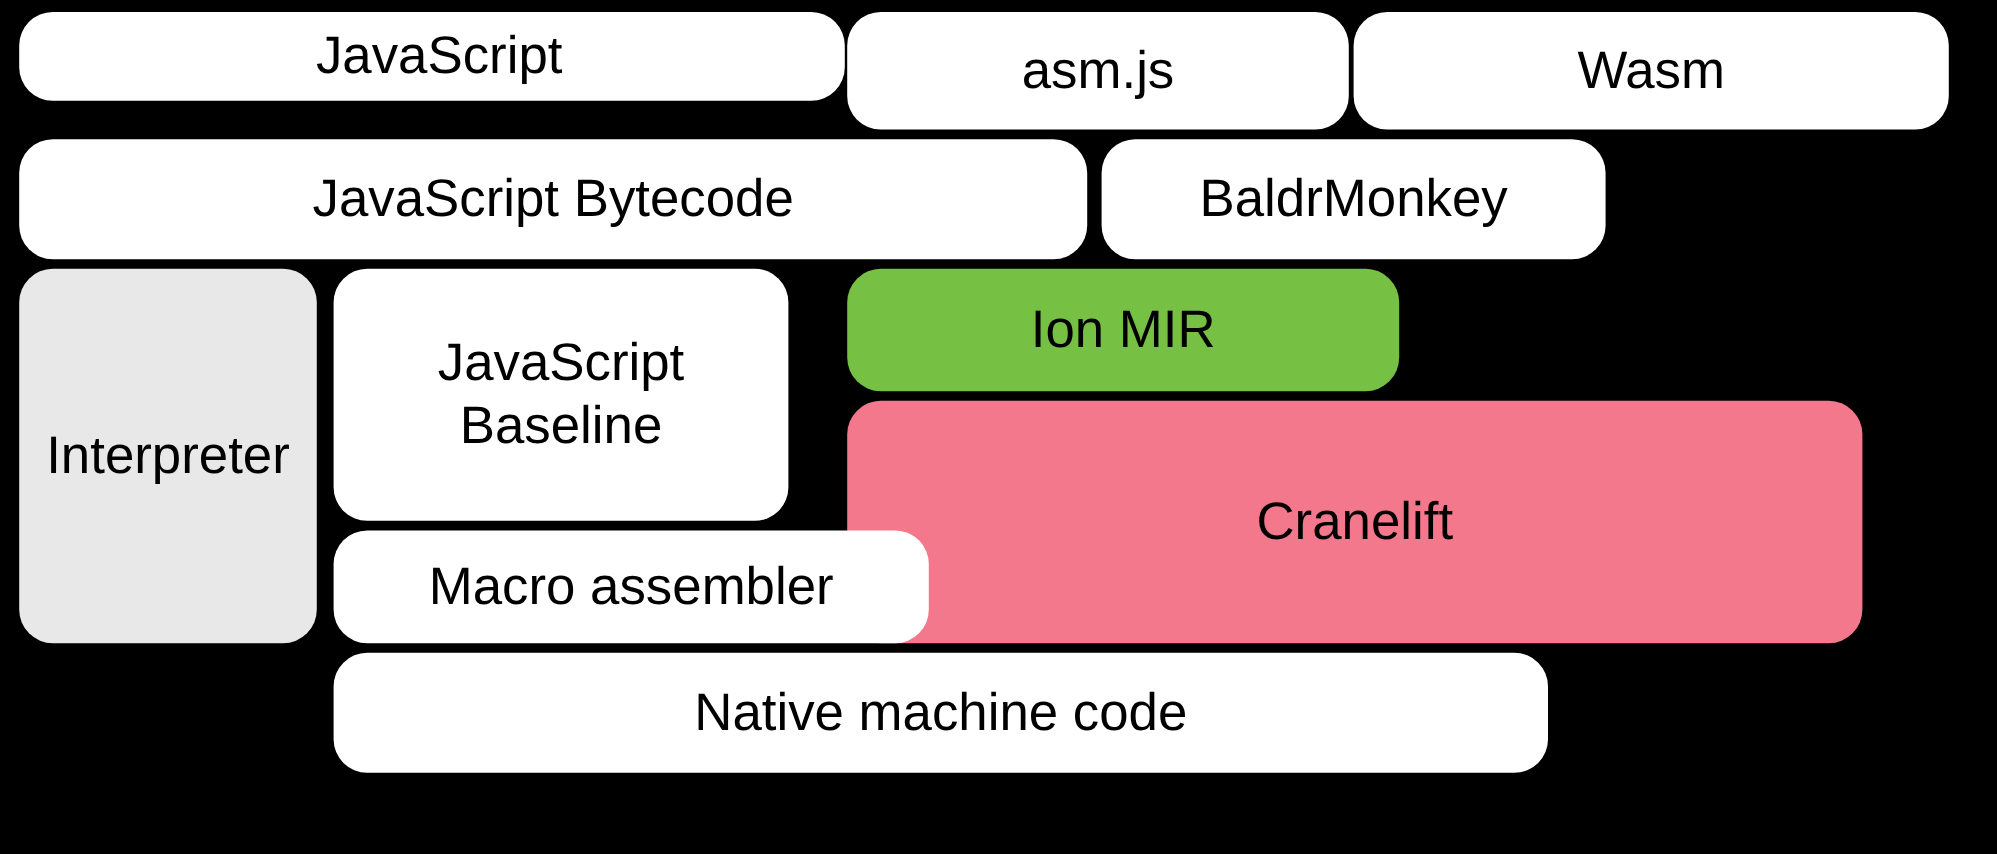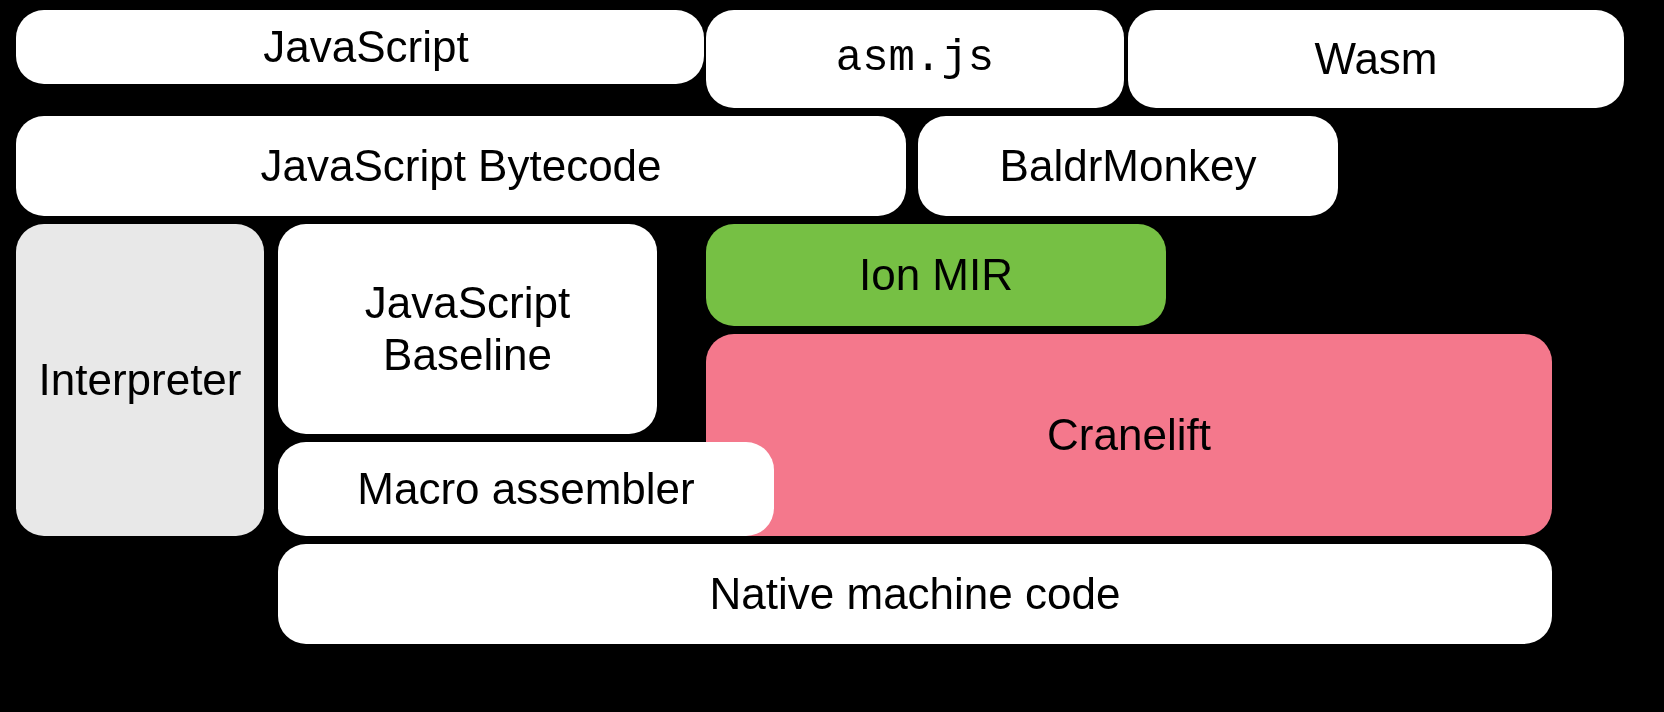--- a/index.html
+++ b/index.html
@@ -23,33 +23,33 @@
     text-align: center;
     background: #ffffff;
     color: #000000;
     border-radius: 28px;
     font-size: 44px;
     line-height: 1.18;
     box-sizing: border-box;
   }
   
   .n-javascript        { left: 16px;   top: 10px;  width: 688px;  height: 74px; padding-left: 12px; }
-  .n-asmjs             { left: 706px;  top: 10px;  width: 418px;  height: 98px; font-family: Liberation Mono, monospace; }
+  .n-asmjs             { left: 706px;  top: 10px;  width: 418px;  height: 98px; }
   .n-wasm              { left: 1128px; top: 10px;  width: 496px;  height: 98px; }
   
   .n-js-bytecode       { left: 16px;   top: 116px; width: 890px;  height: 100px; }
   .n-baldrmonkey       { left: 918px;  top: 116px; width: 420px;  height: 100px; }
   
   .n-interpreter       { left: 16px;   top: 224px; width: 248px;  height: 312px; }
   .n-js-baseline       { left: 278px;  top: 224px; width: 379px;  height: 210px; padding: 0 95px; }
   .n-ion-mir           { left: 706px;  top: 224px; width: 460px;  height: 102px; }
   .n-cranelift         { left: 706px;  top: 334px; width: 846px;  height: 202px; }
   .n-macro-assembler   { left: 278px;  top: 442px; width: 496px;  height: 94px; }
   
-  .n-native-code       { left: 278px;  top: 544px; width: 1274px; height: 100px; }
+  .n-native-code       { left: 278px;  top: 544px; width: 1012px; height: 100px; }
 </style>
 </head>
 <body>
 
 <div class="canvas">
 
   <div class="node n-javascript" style="background: rgb(255, 255, 255);">JavaScript</div>
 
   <div class="node n-asmjs" style="background: rgb(255, 255, 255);">asm.js</div>
 

